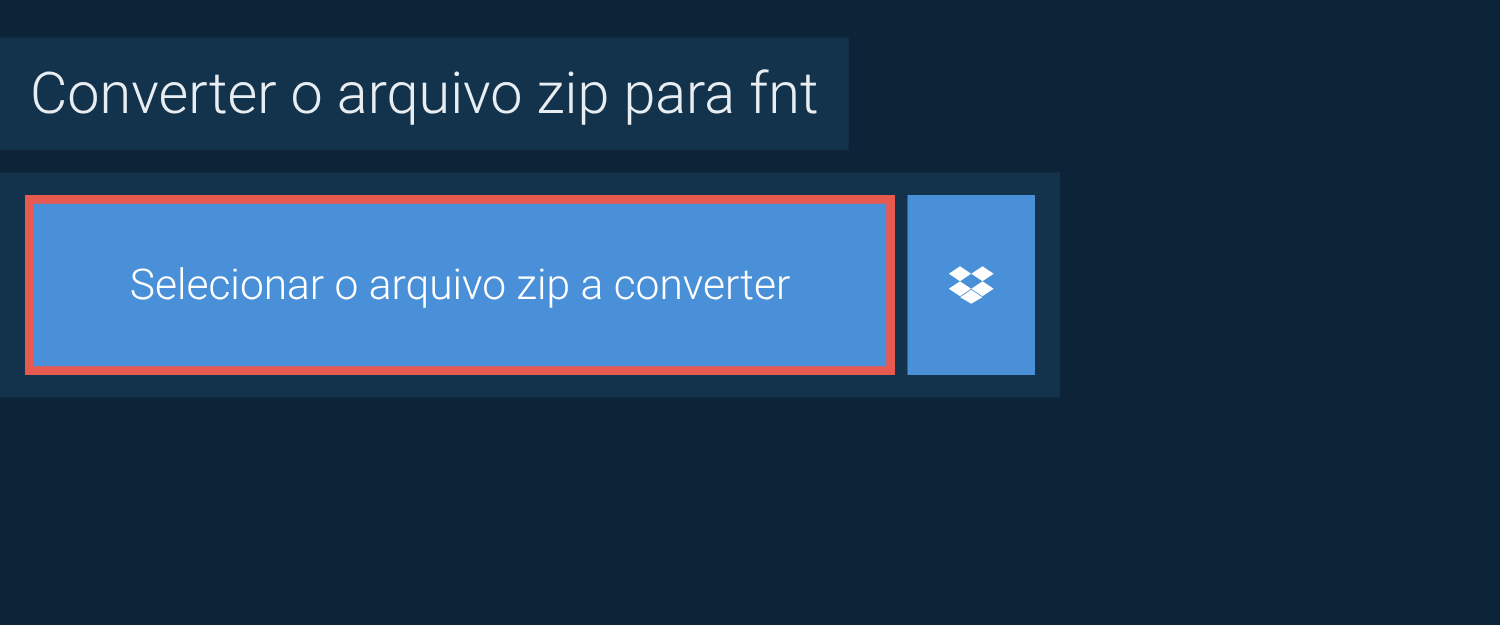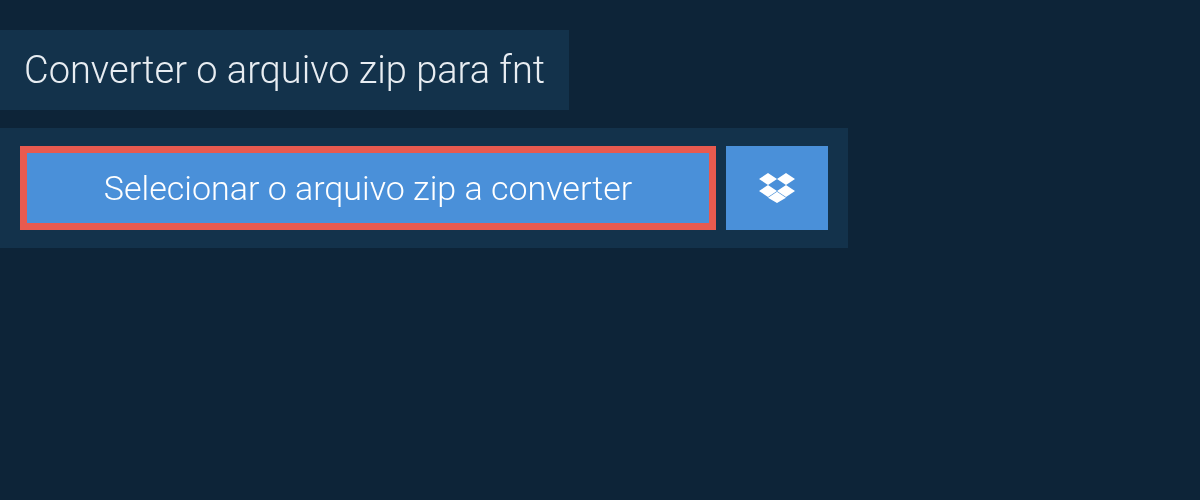--- a/index.html
+++ b/index.html
@@ -16,40 +16,40 @@
       position: relative;
     }
     .title-bar {
       background: #13324b;
       padding: 18px 24px;
       display: inline-block;
       margin-top: 30px;
     }
     .title-text {
       color: #e8edf2;
-      font-size: 38px;
+      font-size: 46px;
       font-weight: 300;
     }
     .upload-section {
       background: #13324b;
       margin-top: 18px;
       padding: 18px 20px;
       width: 848px;
       display: flex;
       align-items: stretch;
       gap: 10px;
     }
     .select-button {
       flex: 1;
       background: #4a90d9;
       border: 7px solid #e85a4f;
       display: flex;
       align-items: center;
       justify-content: center;
-      height: 84px;
+      height: 144px;
       cursor: pointer;
     }
     .select-button-label {
       color: #ffffff;
       font-size: 34px;
       font-weight: 300;
     }
     .dropbox-button {
       width: 102px;
       background: #4a90d9;

